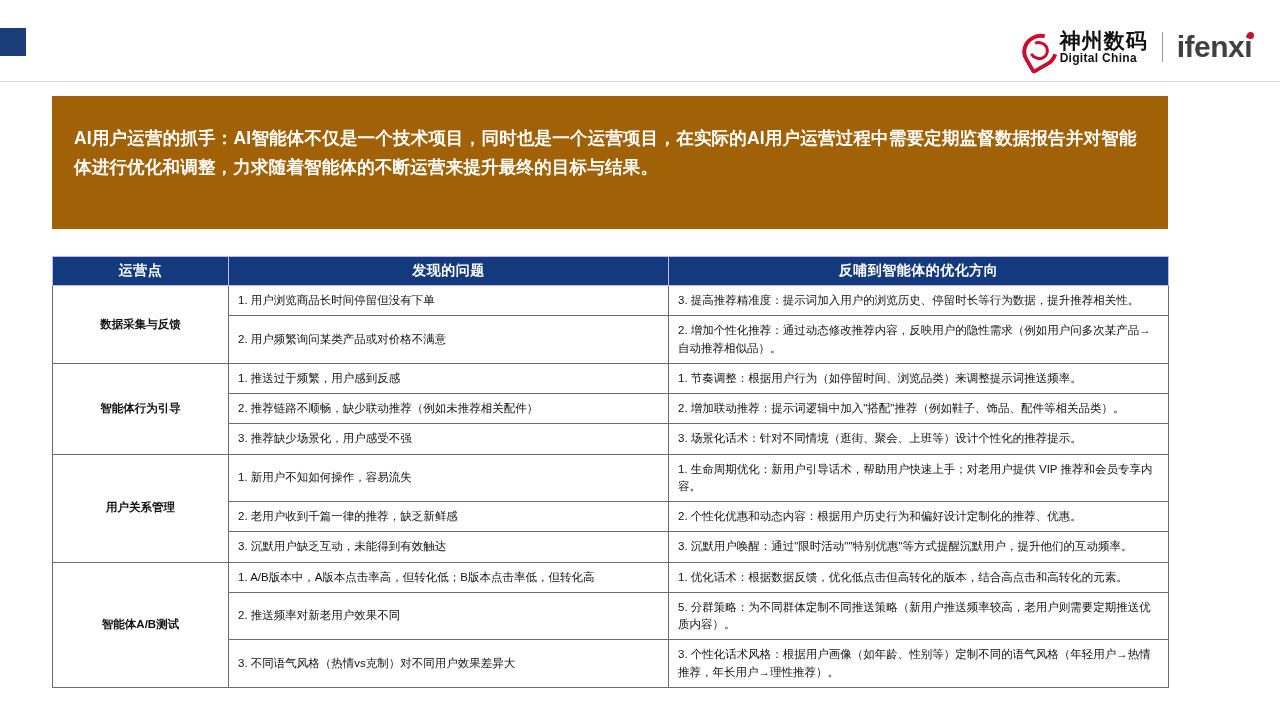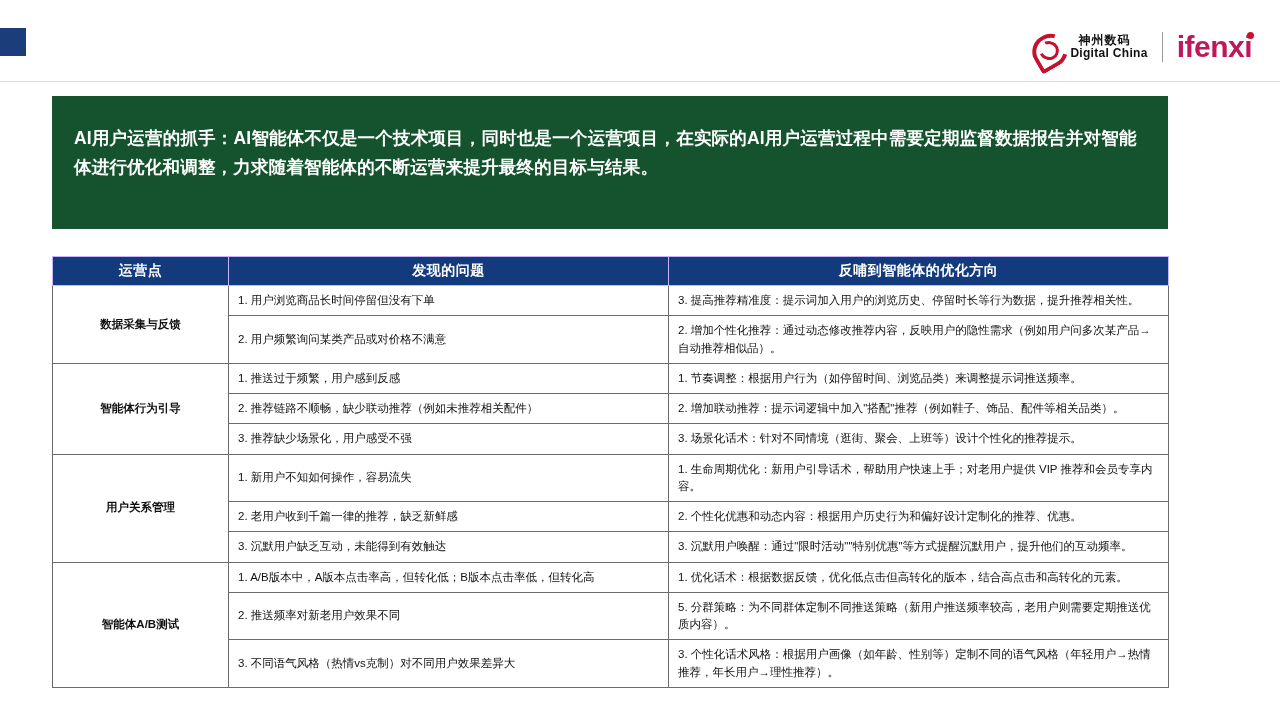--- a/index.html
+++ b/index.html
@@ -77,42 +77,41 @@
     width: 14px; height: 13px;
     border: 3px solid #c8102e;
     border-radius: 50%;
     border-left-color: transparent;
     transform: rotate(20deg);
   }
   .dc-text {
     line-height: 1.05;
   }
   .dc-cn {
-    font-size: 12px;
+    font-size: 21px;
     font-weight: bold;
     color: #111;
     letter-spacing: 1px;
-    margin-left: 8px;
   }
   .dc-en {
     font-size: 12px;
     font-weight: bold;
     color: #111;
     letter-spacing: 0.3px;
   }
   .logo-divider {
     width: 1px;
     height: 30px;
     background: #9a9a9a;
     margin: 0 14px;
   }
   .ifenxi {
     font-size: 30px;
     font-weight: bold;
-    color: #be185d;
+    color: #404040;
     letter-spacing: -0.5px;
     position: relative;
     font-family: "Liberation Sans", "DejaVu Sans", sans-serif;
   }
   .ifenxi .dot {
     position: absolute;
     right: -2px;
     top: 2px;
     width: 7px;
     height: 7px;
@@ -120,21 +119,21 @@
     border-radius: 50%;
   }
 
   
   .callout {
     position: absolute;
     left: 52px;
     top: 96px;
     width: 1116px;
     height: 133px;
-    background: #14532d;
+    background: #a16207;
     color: #ffffff;
     box-sizing: border-box;
     padding: 28px 22px 0 22px;
   }
   .callout-text {
     font-size: 17.5px;
     font-weight: bold;
     line-height: 1.65;
     letter-spacing: 0.2px;
   }

